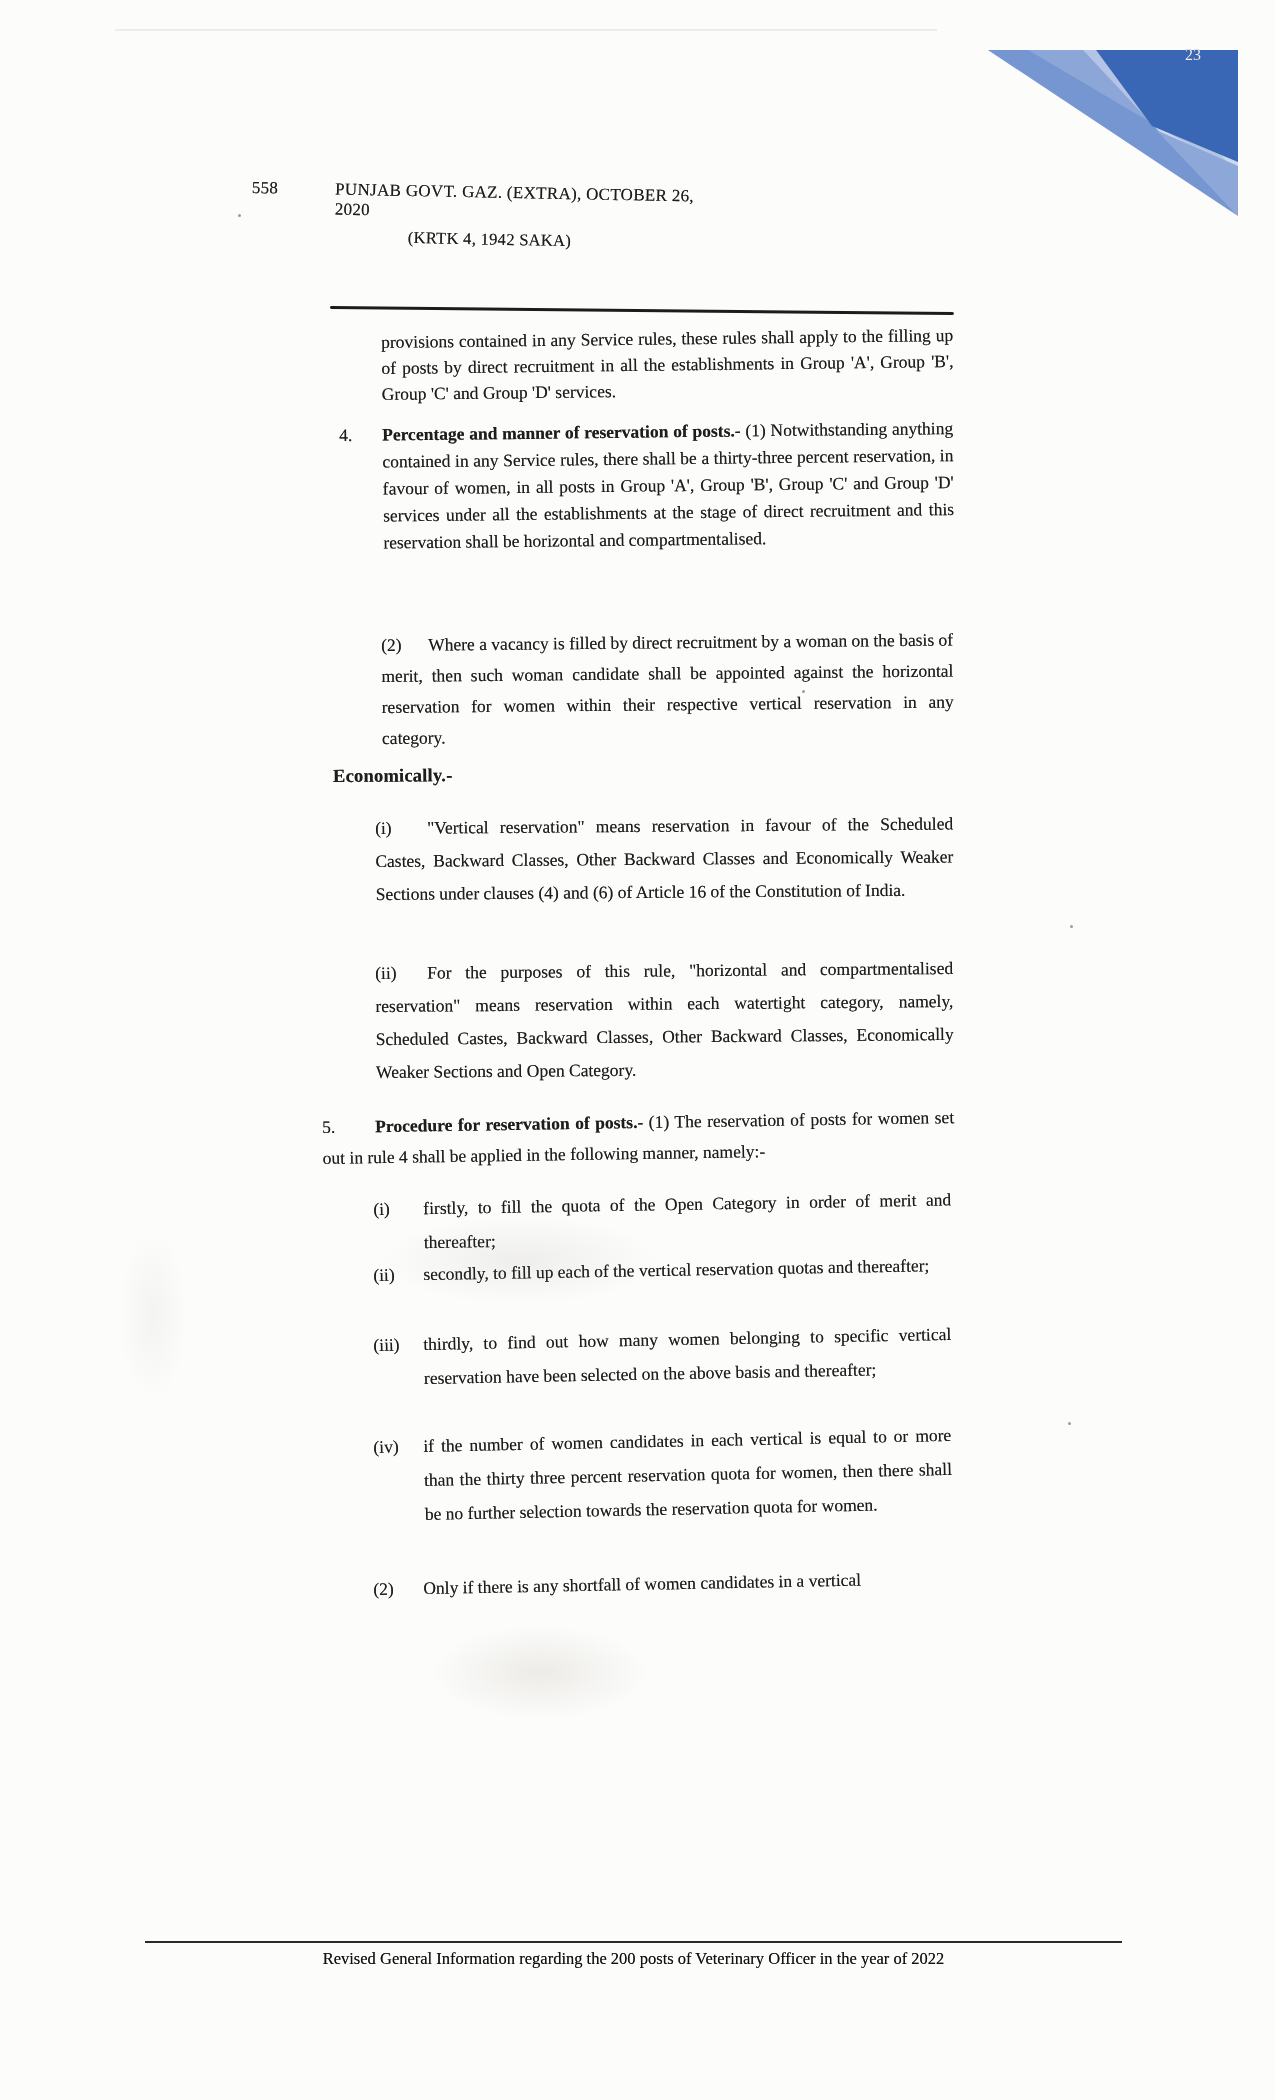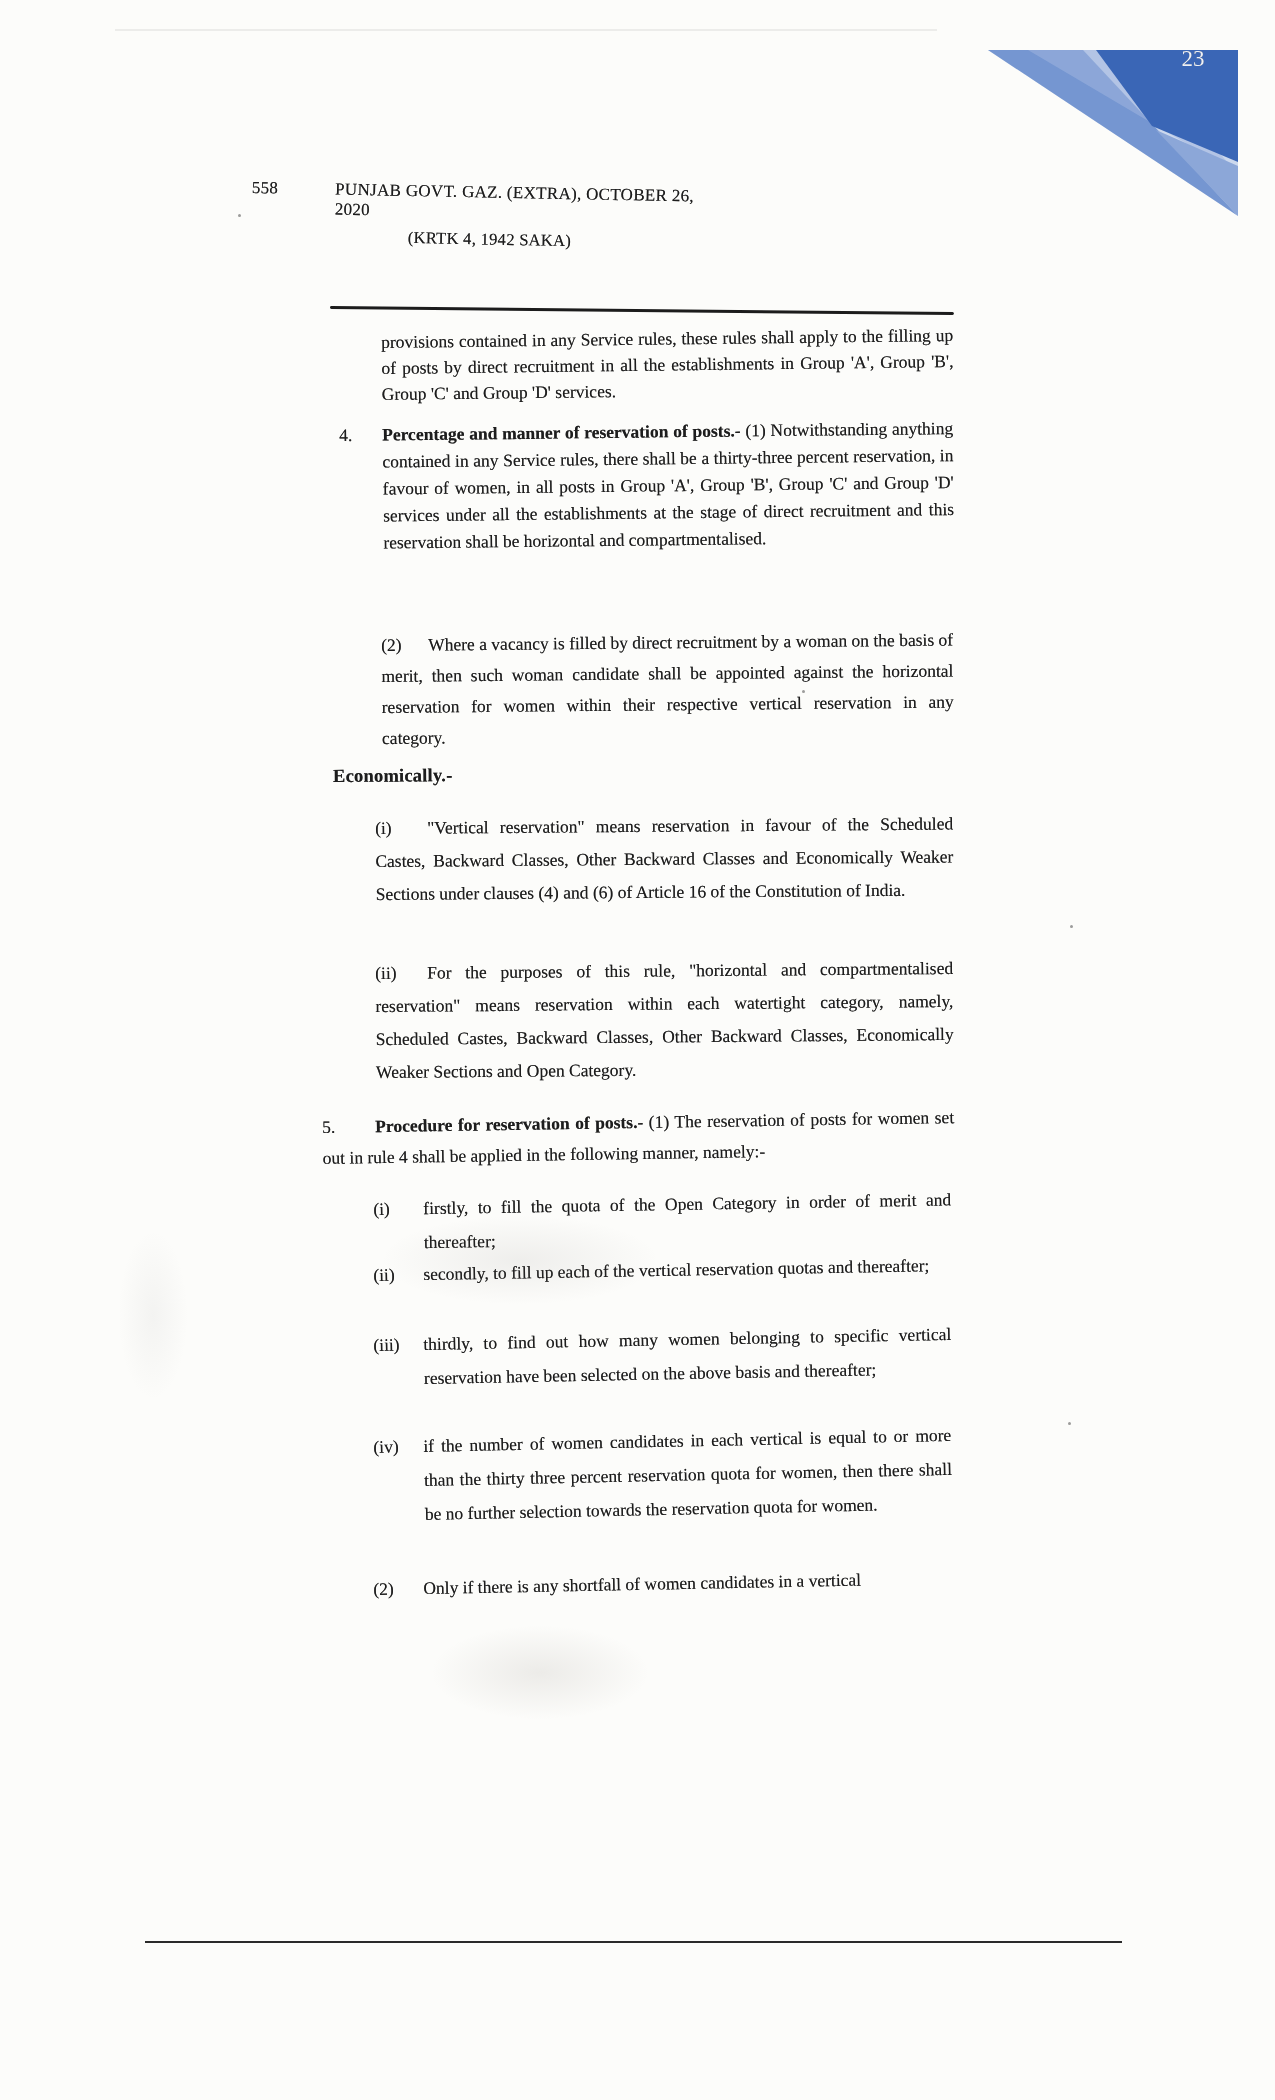--- a/index.html
+++ b/index.html
@@ -31,21 +31,21 @@
 
   
   .r5item { display:flex; font-size:17.5px; line-height:34px; text-align:justify; }
   .r5item .hl { flex:0 0 50px; }
   .r5item .ht { flex:1; text-align:justify; }
 
   
   .corner { position:absolute; left:988px; top:44px; width:250px; height:172px; }
   .corner svg { display:block; width:250px; height:172px; }
   .page-num { position:absolute; left:188px; top:2px; width:34px; text-align:center;
-    font-size:23px; color:#edf1f8; font-family:"Liberation Serif",serif; }
+    font-size:16px; color:#edf1f8; font-family:"Liberation Serif",serif; }
 
   
   .footer-rule { position:absolute; left:145px; top:1941px; width:977px; height:2px; background:#2a2a2a; }
   .footer-caption { position:absolute; left:145px; top:1948px; width:977px;
     text-align:center; font-size:16.5px; line-height:22px; color:#101010; }
 
   
   .smudge { position:absolute; pointer-events:none; }
   .speck { position:absolute; width:3px; height:3px; border-radius:50%;
     background:rgba(60,60,60,0.5); }
@@ -131,14 +131,15 @@
 
   <div class="smudge" style="left:380px; top:1215px; width:280px; height:90px; background:radial-gradient(ellipse at center, rgba(120,115,110,0.10), transparent 70%);"></div>
   <div class="smudge" style="left:430px; top:1625px; width:220px; height:95px; background:radial-gradient(ellipse at center, rgba(130,122,112,0.13), transparent 70%);"></div>
   <div class="smudge" style="left:118px; top:1230px; width:70px; height:170px; background:radial-gradient(ellipse at center, rgba(140,140,140,0.08), transparent 70%);"></div>
   <div class="speck" style="left:802px; top:690px;"></div>
   <div class="speck" style="left:1070px; top:925px;"></div>
   <div class="speck" style="left:1068px; top:1422px;"></div>
   <div class="speck" style="left:238px; top:214px;"></div>
 
   <div class="footer-rule"></div>
+  <div class="footer-caption">Revised General Information regarding the 200 posts of Veterinary Officer in the year of 2022</div>
 
 </div>
 
 </body></html>

